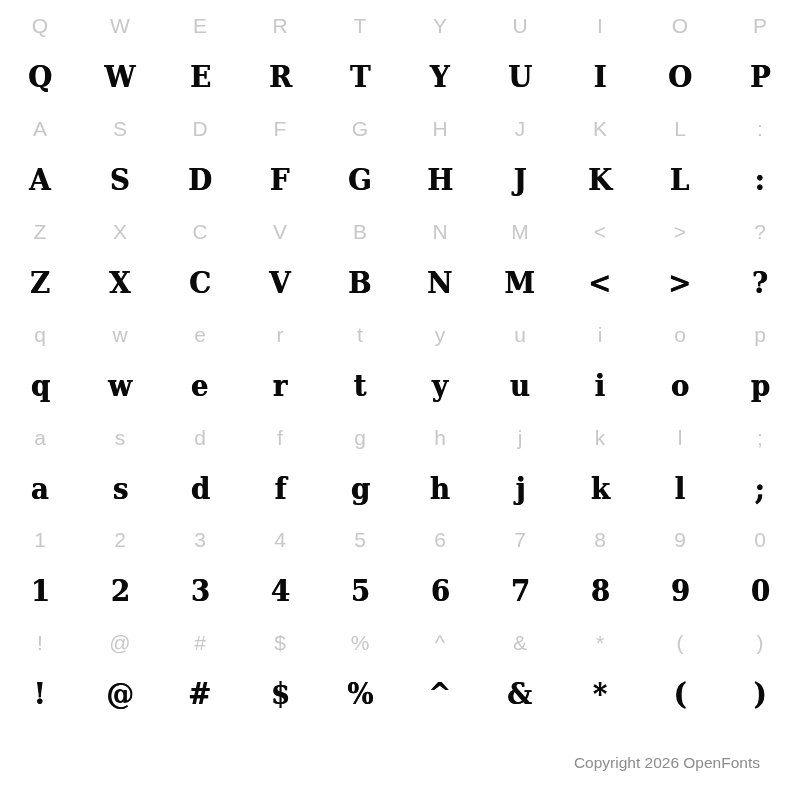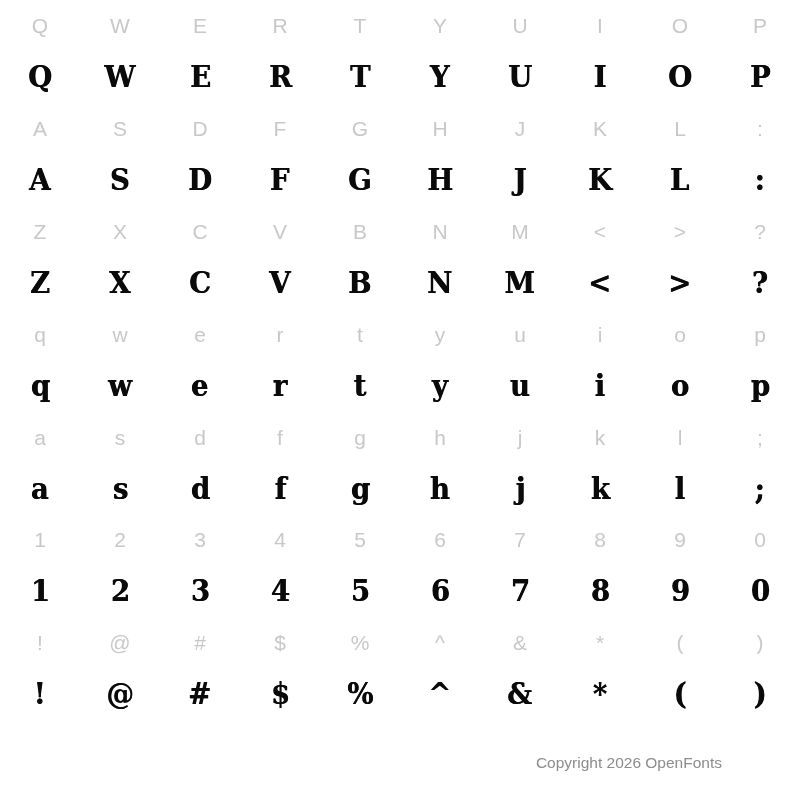--- a/index.html
+++ b/index.html
@@ -53,21 +53,21 @@
   .row-sample .glyph-sample {
     transform: scaleX(0.92);
     text-shadow: 0.5px 0 0 #0a0a0a;
   }
   .footer {
     position: absolute;
     left: 0;
     bottom: 28px;
     width: 800px;
     text-align: right;
-    padding-right: 78px;
+    padding-right: 40px;
     box-sizing: border-box;
     color: #8c8c8c;
     font-size: 15.5px;
     font-family: "Liberation Sans", sans-serif;
   }
 </style>
 </head>
 <body>
 
 <div class="sheet">

